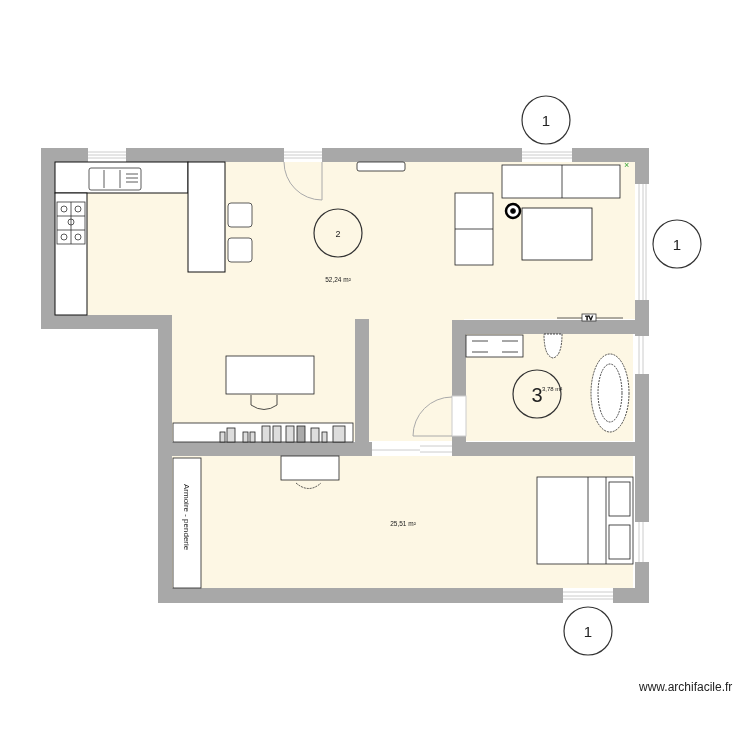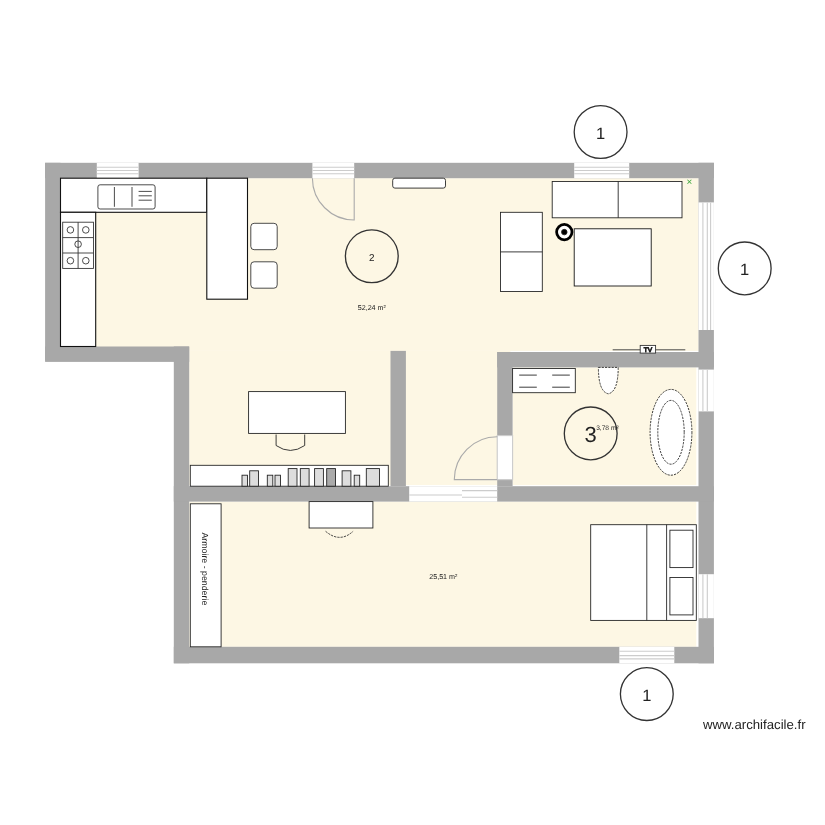--- a/index.html
+++ b/index.html
@@ -1,19 +1,19 @@
 <!DOCTYPE html>
 <html><head>
 <meta charset="utf-8">
 <style>
   html, body { margin:0; padding:0; background:#ffffff; }
   body { width:750px; height:750px; position:relative; overflow:hidden; font-family:"Liberation Sans", sans-serif; }
   #plan { position:absolute; left:0; top:0; width:750px; height:750px; }
   .lbl { font-family:"Liberation Sans", sans-serif; fill:#222; }
-  .watermark { position:absolute; left:639px; top:652px; font-size:12px; color:#222; font-family:"Liberation Sans", sans-serif; }
+  .watermark { position:absolute; left:639px; top:680px; font-size:12px; color:#222; font-family:"Liberation Sans", sans-serif; }
 </style>
 </head>
 <body>
 
 <svg id="plan" viewBox="0 0 750 750" xmlns="http://www.w3.org/2000/svg">
 
   <g>
     <rect x="55" y="162" width="580" height="157" fill="#fdf7e4"></rect>
     <rect x="172" y="319" width="292" height="122" fill="#fdf7e4"></rect>
     <rect x="466" y="334" width="167" height="107" fill="#fdf7e4"></rect>

